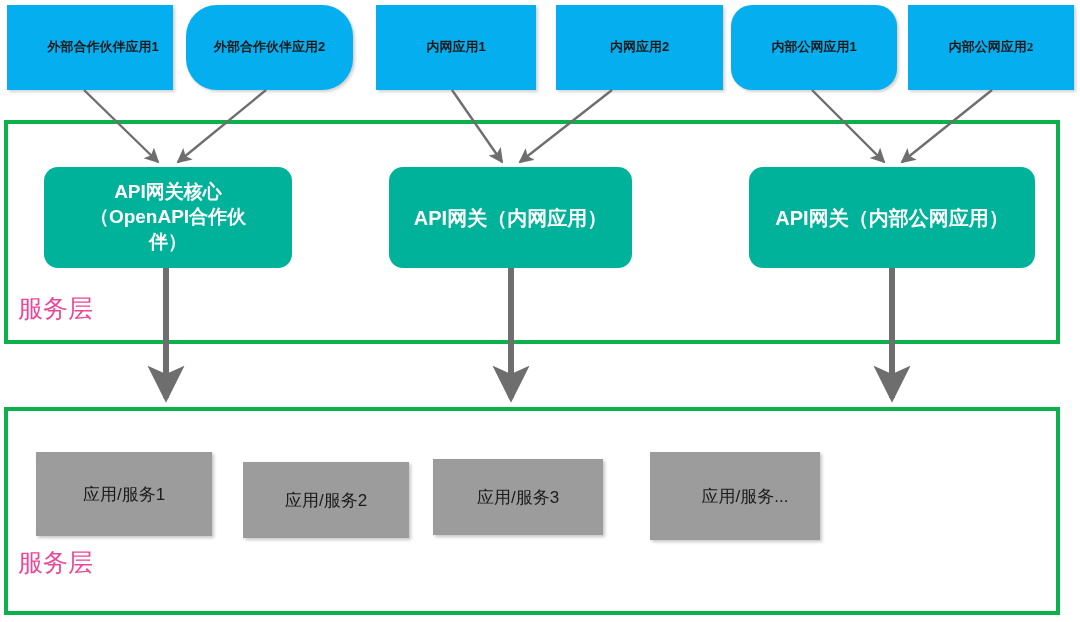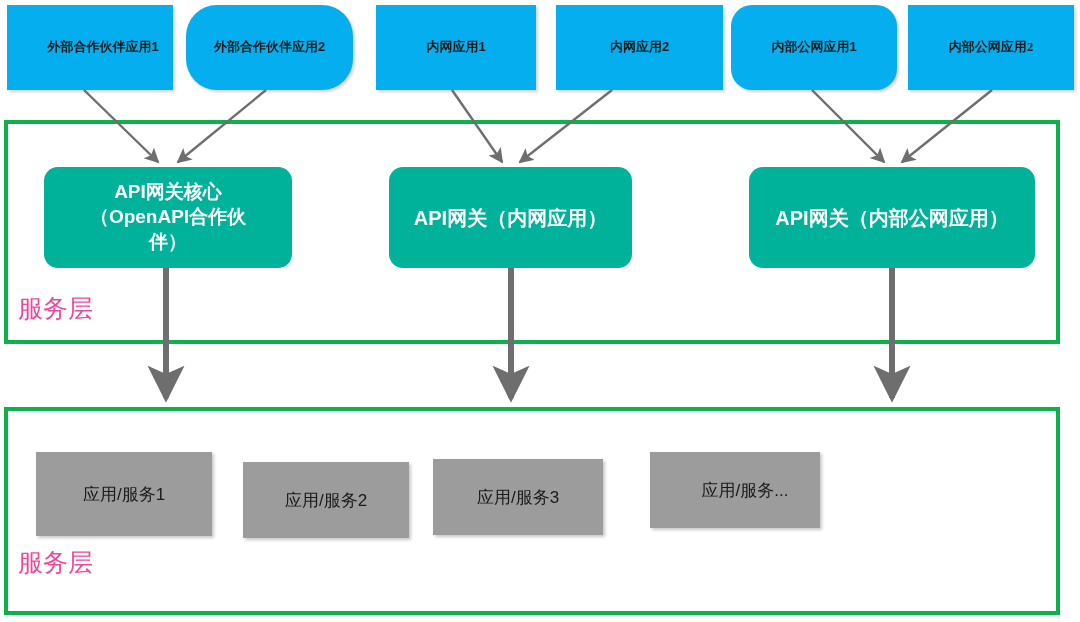--- a/index.html
+++ b/index.html
@@ -167,19 +167,19 @@
 
   <div class="service-box" style="left:36px;  top:452px; width:176px; height:84px;">
     <span>应用/服务1</span>
   </div>
   <div class="service-box" style="left:243px; top:462px; width:166px; height:76px;">
     <span>应用/服务2</span>
   </div>
   <div class="service-box" style="left:433px; top:452px; width:170px; height:76px;margin-top:7px;">
     <span>应用/服务3</span>
   </div>
-  <div class="service-box" style="left:650px; top:452px; width:170px; height:76px;padding-left:24px;">
+  <div class="service-box" style="left:650px; top:452px; width:170px; height:88px;padding-left:24px;">
     <span>应用/服务...</span>
   </div>
 
   <div class="layer-label" style="left:18px; top:546px;">服务层</div>
 
 </div>
 
 </body></html>

